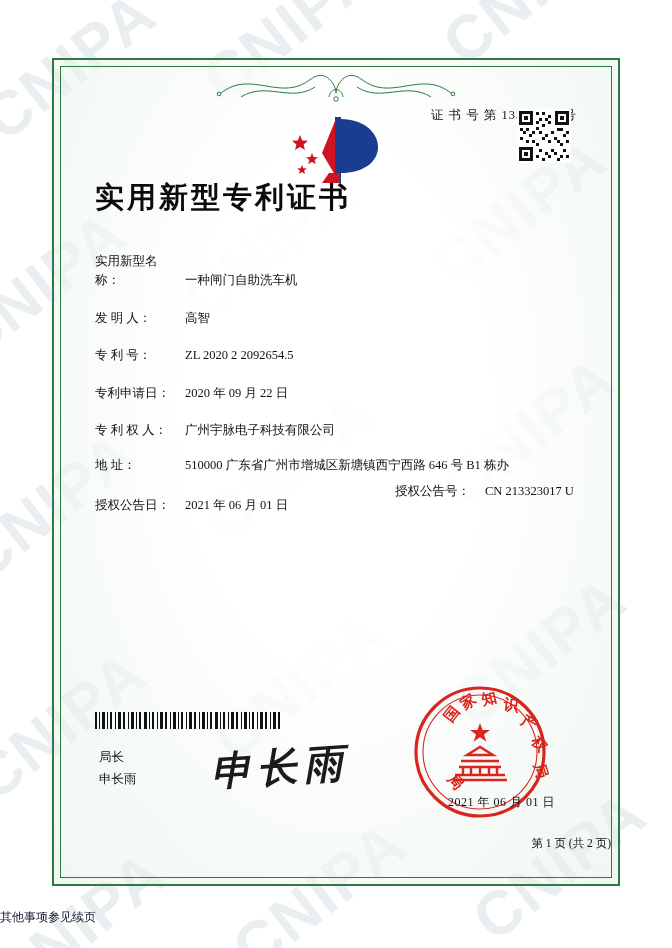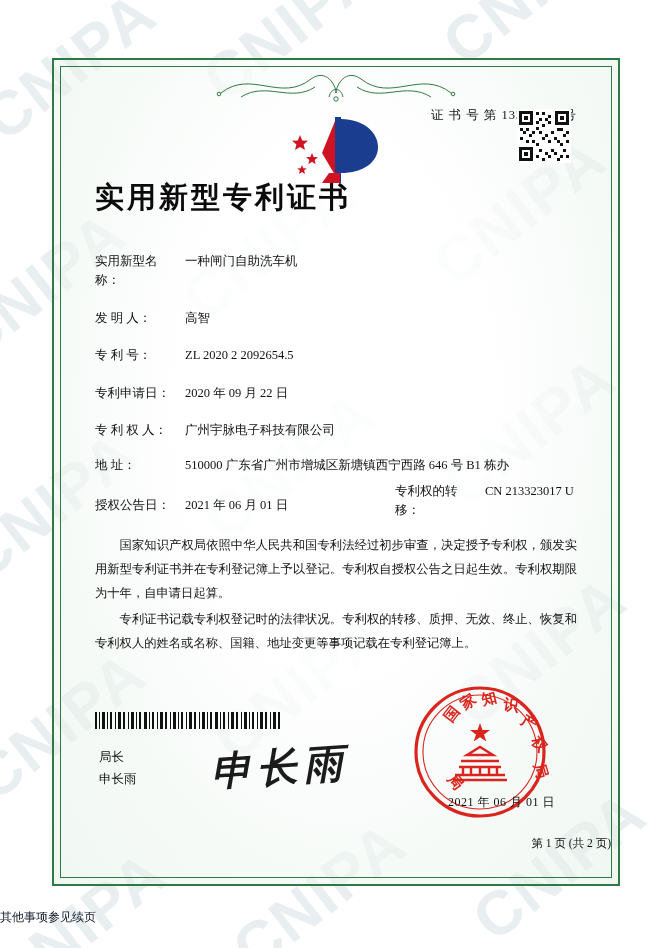--- a/index.html
+++ b/index.html
@@ -119,21 +119,21 @@
   }
 
   .fields {
     margin-top: 34px;
     font-size: 12.5px;
     color: #111;
     line-height: 1.55;
   }
   .field-row {
     display: flex;
-    align-items: flex-start;
+    align-items: flex-end;
     margin-bottom: 18px;
   }
   .field-label {
     width: 86px;
     flex: 0 0 86px;
     letter-spacing: 0px;
   }
   .field-value {
     flex: 1 1 auto;
     padding-left: 4px;
@@ -386,30 +386,26 @@
             <span class="field-label">地      址：</span>
             <span class="field-value">510000  广东省广州市增城区新塘镇西宁西路 646 号 B1 栋办</span>
           </div>
 
           <div class="two-col">
             <div class="left">
               <span class="lbl">授权公告日：</span>
               <span class="val">2021 年 06 月 01 日</span>
             </div>
             <div class="right">
-              <span class="rlbl">专利权的转移：</span>
+              <span class="rlbl">授权公告号：</span>
               <span class="val">CN 213323017 U</span>
             </div>
           </div>
         </div>
 
-        <div class="paragraphs">
-          <p>国家知识产权局依照中华人民共和国专利法经过初步审查，决定授予专利权，颁发实用新型专利证书并在专利登记簿上予以登记。专利权自授权公告之日起生效。专利权期限为十年，自申请日起算。</p>
-          <p>专利证书记载专利权登记时的法律状况。专利权的转移、质押、无效、终止、恢复和专利权人的姓名或名称、国籍、地址变更等事项记载在专利登记簿上。</p>
-        </div>
       </div>
 
       <div class="barcode">
         <svg viewBox="0 0 186 17" width="186" height="17" shape-rendering="crispEdges">
           <g fill="#111">
             <rect x="0" y="0" width="2" height="17"></rect>
               <rect x="4" y="0" width="1" height="17"></rect>
             <rect x="7" y="0" width="3" height="17"></rect>
               <rect x="12" y="0" width="1" height="17"></rect>
             <rect x="15" y="0" width="2" height="17"></rect>

